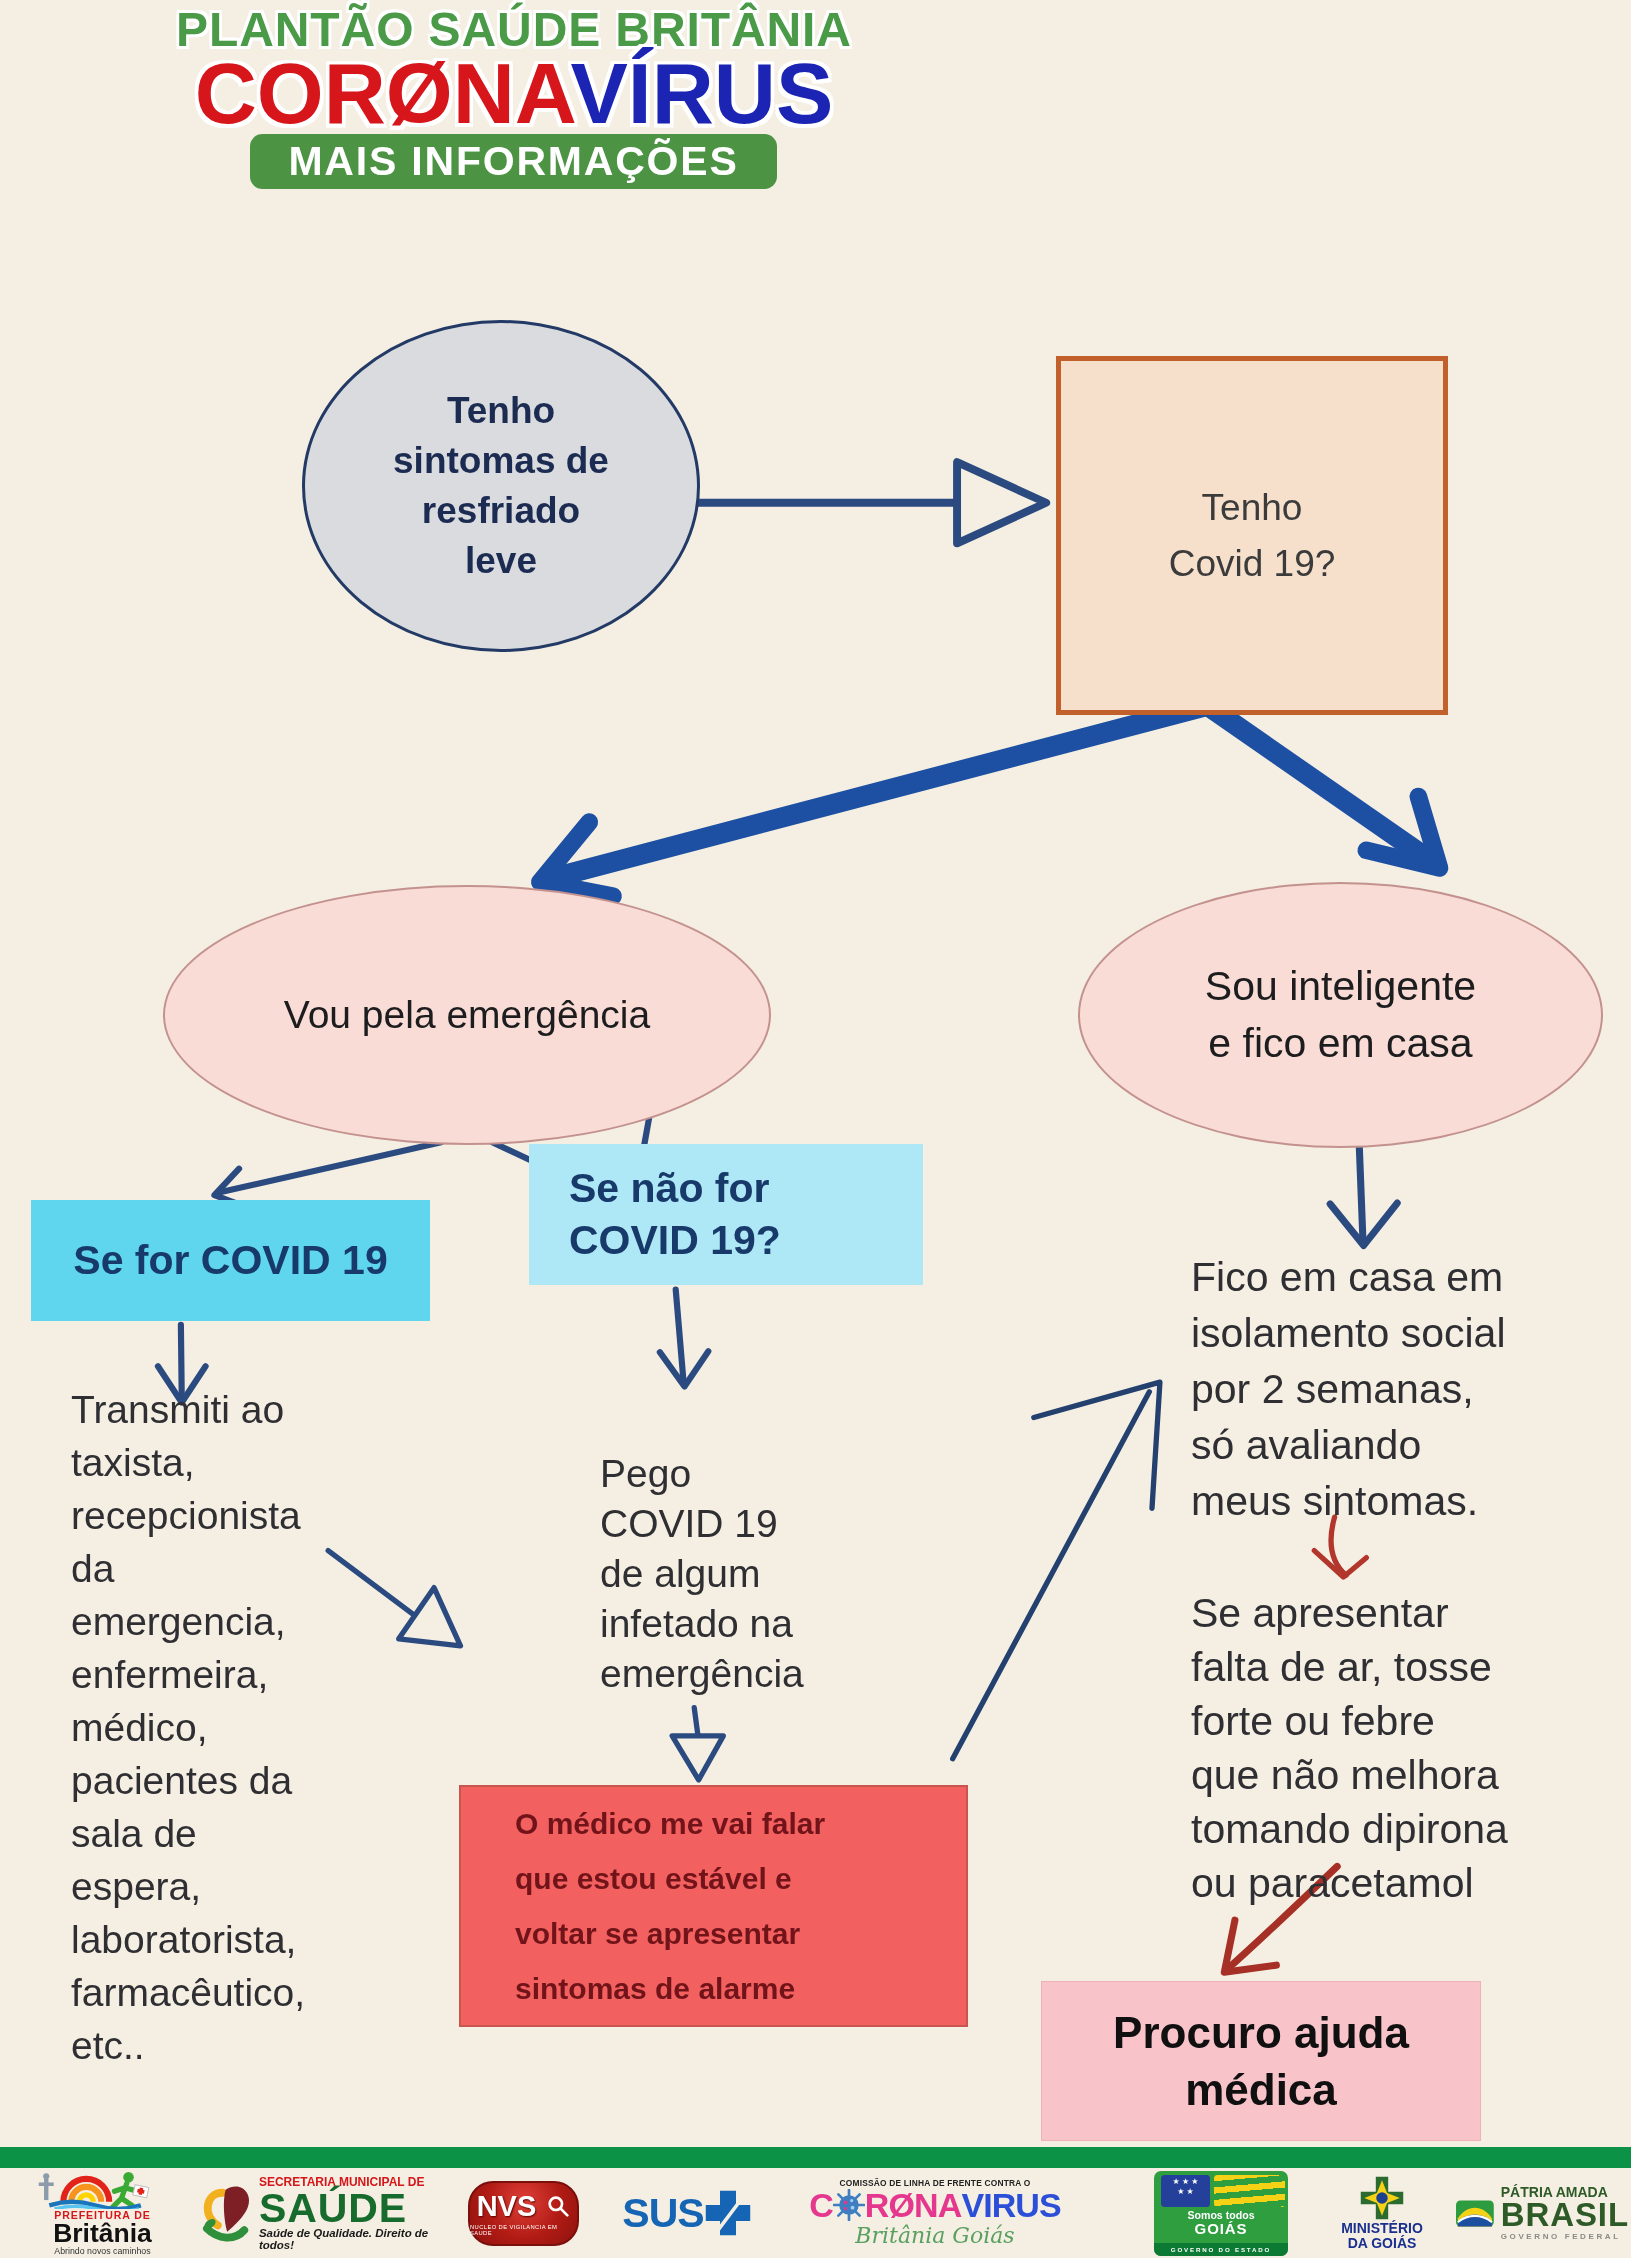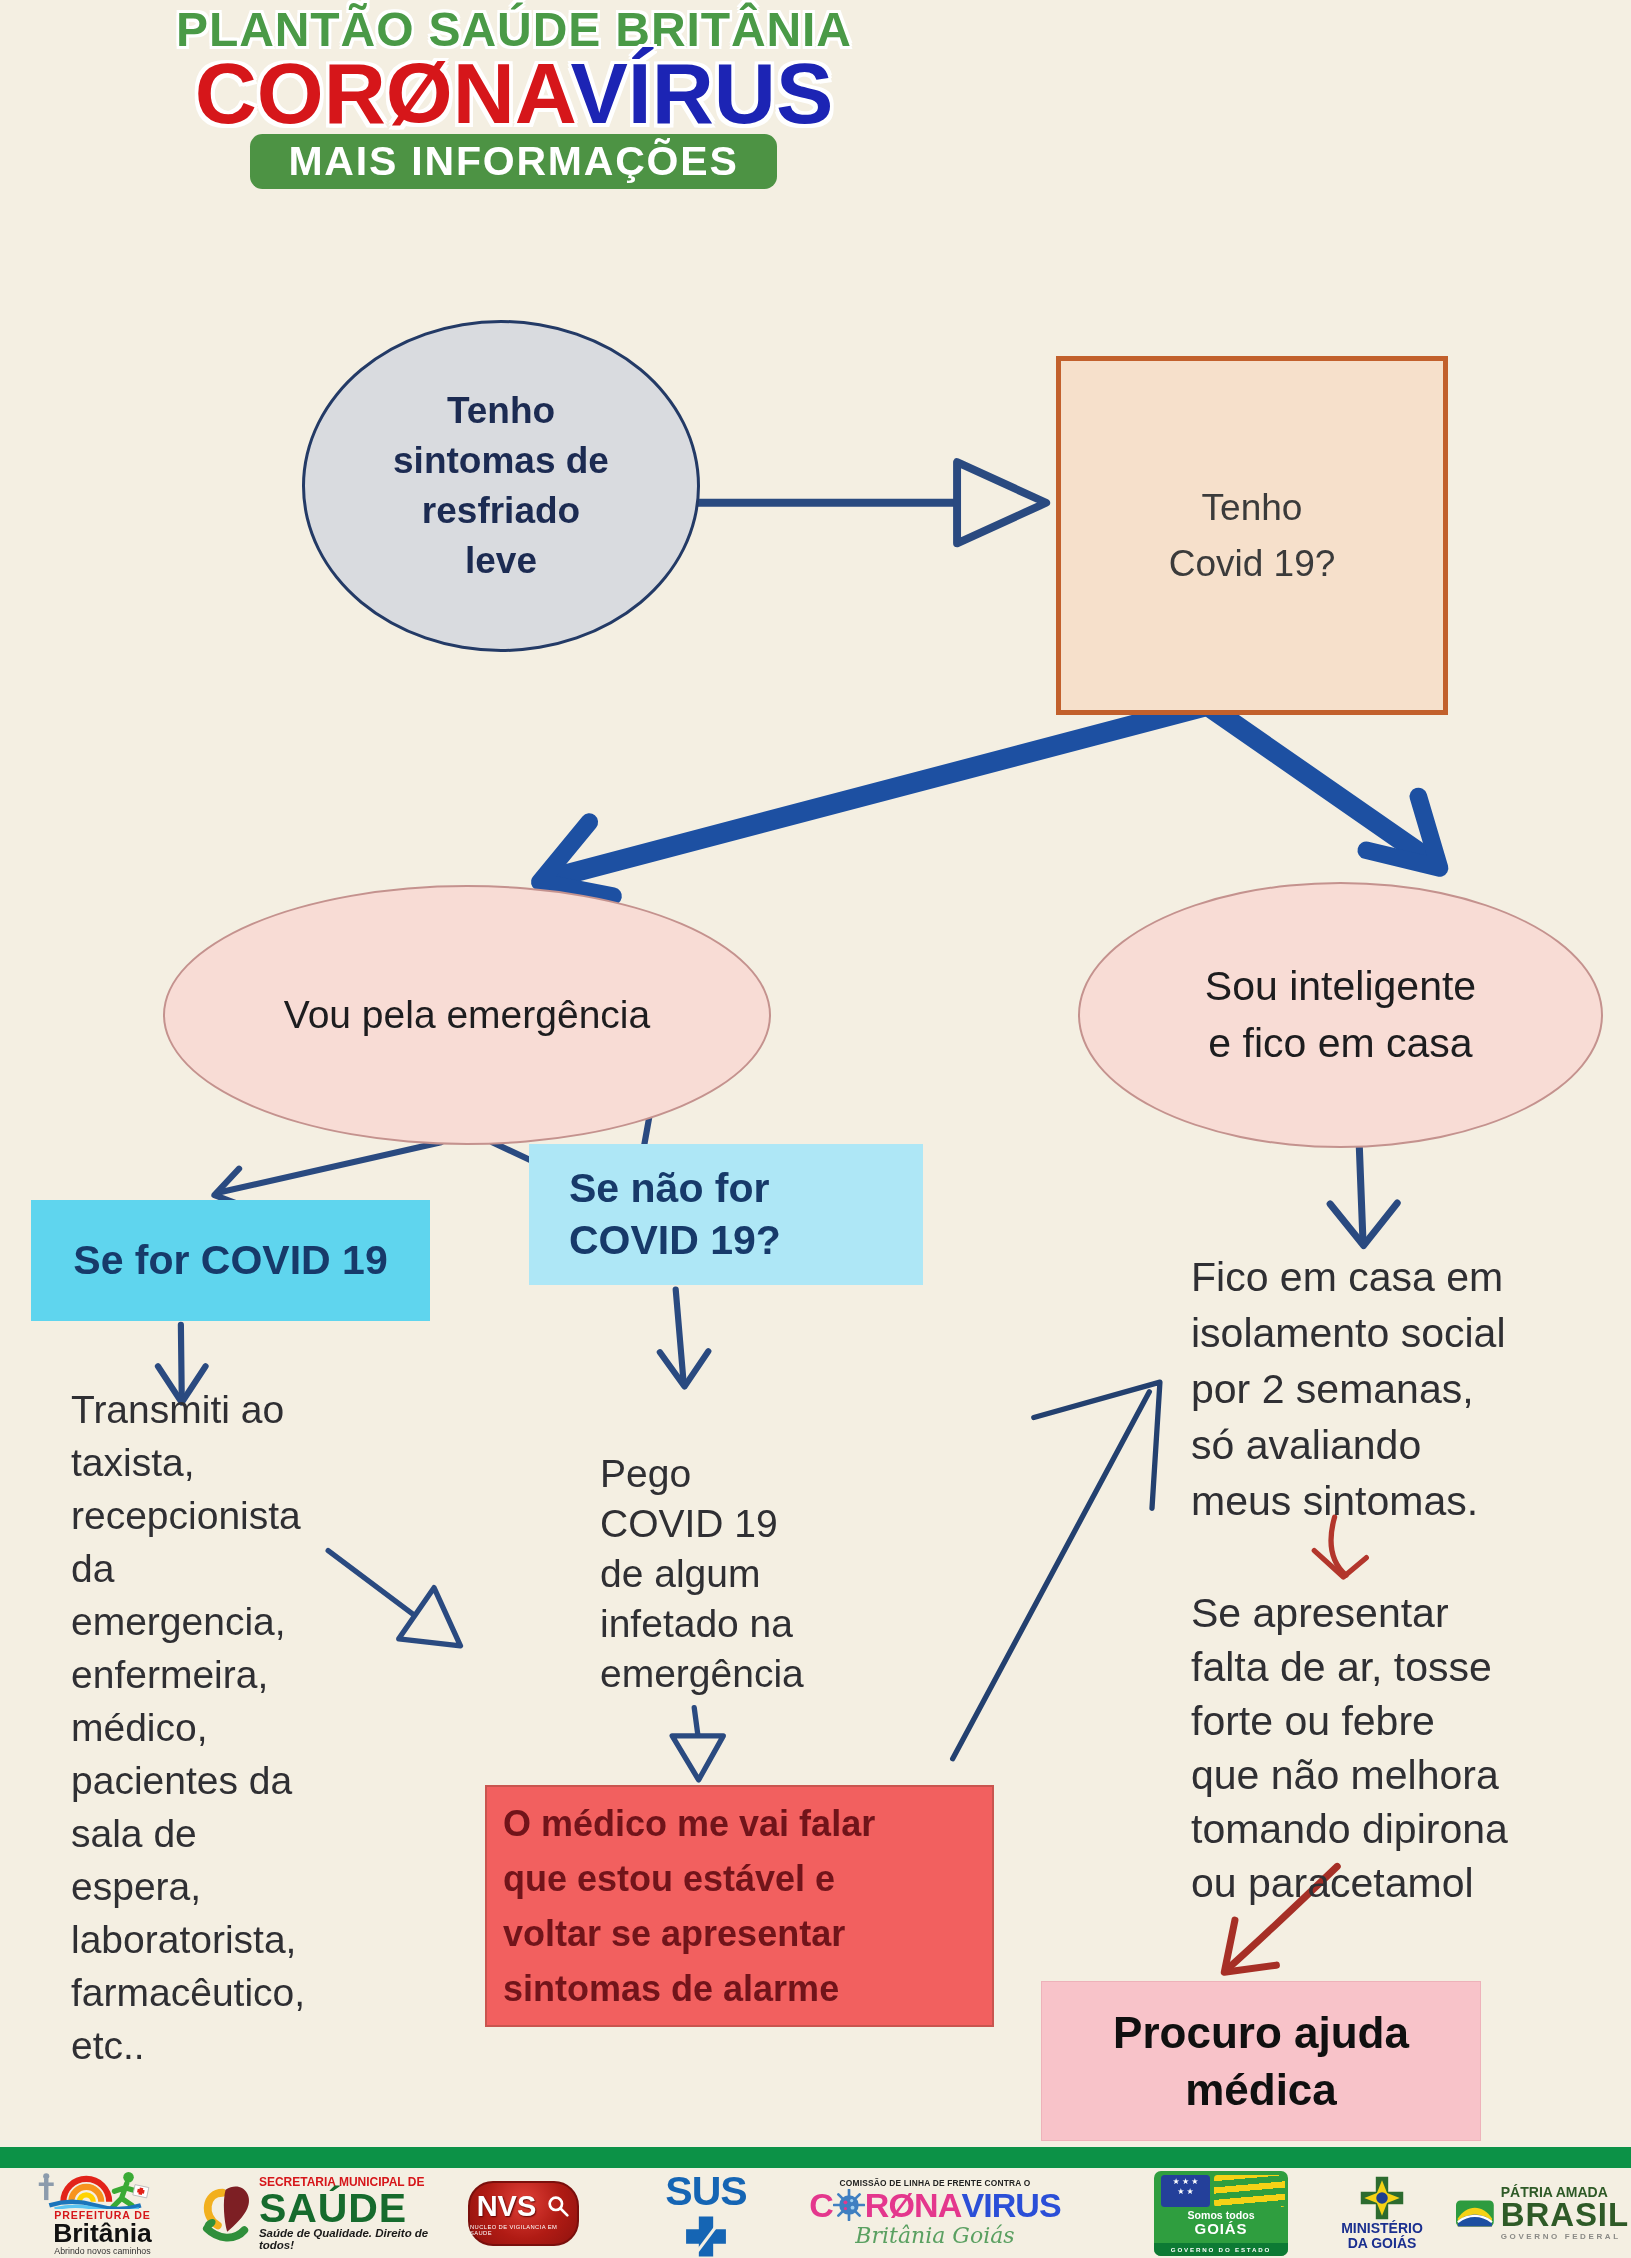--- a/index.html
+++ b/index.html
@@ -27,23 +27,23 @@
     color:#3b3b3b;font-size:37px;line-height:1.5;}
   .ellipse{background:#f8dcd5;border:2.6px solid #c4928e;border-radius:50%;color:#1d1d1f;}
   .ellipse-left{left:163px;top:885px;width:604px;height:256px;font-size:39px;}
   .ellipse-right{left:1078px;top:882px;width:521px;height:262px;font-size:41px;line-height:1.4;}
   .covid-yes{left:31px;top:1200px;width:399px;height:121px;background:#5fd5ee;color:#173a6a;font-size:41px;font-weight:700;}
   .covid-no{left:529px;top:1144px;width:394px;height:141px;background:#aee7f6;color:#173a6a;font-size:41px;font-weight:700;
     justify-content:flex-start;text-align:left;padding-left:40px;box-sizing:border-box;line-height:1.25;}
   .coltext{font-size:39px;color:#2f2f33;text-align:left;}
   .transmit{left:71px;top:1383px;width:335px;line-height:53px;}
   .catch{left:600px;top:1449px;width:291px;line-height:50px;}
-  .doctor-box{left:485px;top:1785px;width:509px;height:242px;background:#f2605f;border:2.6px solid #c9554f;
-    color:#71141a;font-size:36px;font-weight:700;line-height:55px;justify-content:flex-start;text-align:left;
-    padding-left:16px;box-sizing:border-box;}
+  .doctor-box{left:459px;top:1785px;width:509px;height:242px;background:#f2605f;border:2.6px solid #c9554f;
+    color:#71141a;font-size:30px;font-weight:700;line-height:55px;justify-content:flex-start;text-align:left;
+    padding-left:54px;box-sizing:border-box;}
   .stay{left:1191px;top:1249px;width:415px;font-size:41px;line-height:56px;}
   .warning{left:1191px;top:1586px;width:423px;font-size:41px;line-height:54px;}
   .help-box{left:1041px;top:1981px;width:438px;height:158px;background:#f8c3c9;border:1.8px solid #eeb2ba;
     color:#101010;font-size:44px;font-weight:800;line-height:1.3;}
 
   
   svg.connectors{position:absolute;left:0;top:0;}
 
   
   .stripe{position:absolute;left:0;top:2147px;width:1631px;height:21px;background:#0c9247;}
@@ -58,21 +58,21 @@
   .saude-top{font-size:12px;font-weight:700;color:#d6161a;}
   .saude-name{font-size:41px;font-weight:800;color:#166b2d;letter-spacing:0.9px;line-height:.95;}
   .saude-slogan{font-size:11.5px;font-weight:700;font-style:italic;color:#1a1a1a;}
   .lg-nvs{left:466px;width:115px;}
   .nvs-pill{width:111px;height:65px;border-radius:25px;border:2.6px solid #7a0f0c;
     background:radial-gradient(circle at 50% 30%,#e04038 0%,#b01b14 55%,#8f120e 100%);
     display:flex;flex-direction:column;align-items:center;justify-content:center;box-sizing:border-box;}
   .nvs-row{display:flex;align-items:center;gap:11px;}
   .nvs-acr{color:#fff;font-size:29px;font-weight:800;text-shadow:0.9px 0.9px 1.8px #500;}
   .nvs-cap{color:#fff;font-size:5.8px;letter-spacing:0.4px;margin-top:1.8px;}
-  .lg-sus{left:640px;width:132px;flex-direction:column;}
+  .lg-sus{left:621px;width:132px;flex-direction:row;}
   .sus-word{font-size:41px;font-weight:800;color:#1565b4;letter-spacing:-0.9px;}
   .lg-com{left:787px;width:296px;}
   .com-top{font-size:8.4px;font-weight:700;color:#222;letter-spacing:0.2px;}
   .com-row{display:flex;align-items:center;justify-content:center;line-height:1;}
   .com-pink{color:#e4378d;font-size:34px;font-weight:800;letter-spacing:-0.9px;}
   .com-blue{color:#2b4fd7;font-size:34px;font-weight:800;letter-spacing:-0.9px;}
   .com-place{font-family:"DejaVu Serif","Liberation Serif",serif;font-style:italic;color:#5aa061;font-size:22px;margin-top:0.9px;}
   .lg-goias{left:1152px;width:138px;}
   .goias-tile{width:134px;height:85px;background:#2f9e3f;border-radius:7px;overflow:hidden;position:relative;
     display:flex;flex-direction:column;align-items:center;}

